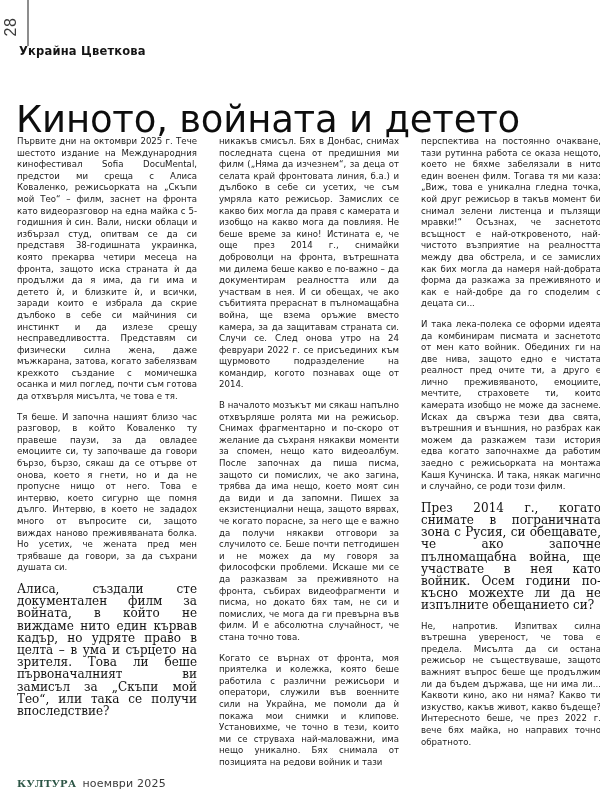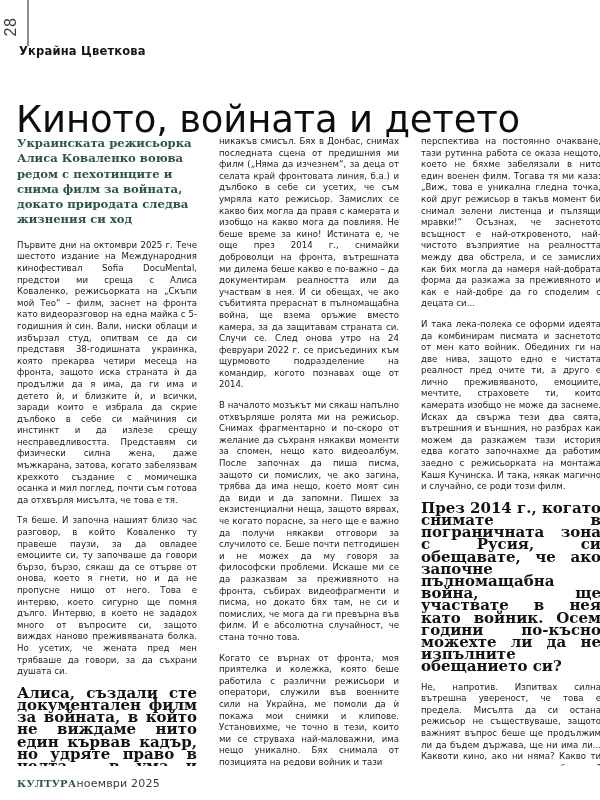--- a/index.html
+++ b/index.html
@@ -112,34 +112,35 @@
     line-height: 15.3px;
     font-weight: 700;
     color: #2d5646;
     text-align: left;
   }
 
   
   .question {
     margin: 0 0 9px 0;
     font-family: "DejaVu Serif", serif;
-    font-size: 15px;
+    font-size: 12px;
     line-height: 12.2px;
-    font-weight: 700;
+    font-weight: 400;
     color: #121212;
     text-align: justify;
   }
 
   
   .footer {
     position: absolute;
     left: 17px;
     bottom: 10px;
     display: flex;
     align-items: baseline;
+    gap: 6px;
   }
   .footer-brand {
     font-family: "DejaVu Serif", serif;
     font-size: 10px;
     font-weight: 700;
     color: #2d5646;
     letter-spacing: 0.3px;
   }
   .footer-date {
     font-family: "DejaVu Sans", sans-serif;
@@ -155,21 +156,20 @@
   <div class="page-number">28</div>
   <div class="page-rule"></div>
 </div>
 
 <div class="byline">Украйна Цветкова</div>
 
 <h1 class="headline">Киното, войната и детето</h1>
 
 <div class="columns">
   <div class="col col-1">
-    <p class="standfirst">Украинската режисьорка Алиса Коваленко воюва редом с пехотинците и снима филм за войната, докато природата следва жизнения си ход</p>
     <p class="para">Първите дни на октомври 2025 г. Тече шестото издание на Международния кинофестивал Sofia DocuMental, предстои ми среща с Алиса Коваленко, режисьорката на „Скъпи мой Тео“ – филм, заснет на фронта като видеоразговор на една майка с 5-годишния ѝ син. Вали, ниски облаци и избързал студ, опитвам се да си представя 38-годишната украинка, която прекарва четири месеца на фронта, защото иска страната ѝ да продължи да я има, да ги има и детето ѝ, и близките ѝ, и всички, заради които е избрала да скрие дълбоко в себе си майчиния си инстинкт и да излезе срещу несправедливостта. Представям си физически силна жена, даже мъжкарана, затова, когато забелязвам крехкото създание с момичешка осанка и мил поглед, почти съм готова да отхвърля мисълта, че това е тя.</p>
     <p class="para">Тя беше. И започна нашият близо час разговор, в който Коваленко ту правеше паузи, за да овладее емоциите си, ту започваше да говори бързо, бързо, сякаш да се отърве от онова, което я гнети, но и да не пропусне нищо от него. Това е интервю, което сигурно ще помня дълго. Интервю, в което не зададох много от въпросите си, защото виждах наново преживяваната болка. Но усетих, че жената пред мен трябваше да говори, за да съхрани душата си.</p>
     <p class="question">Алиса, създали сте документален филм за войната, в който не виждаме нито един кървав кадър, но удряте право в целта – в ума и сърцето на зрителя. Това ли беше първоначалният ви замисъл за „Скъпи мой Тео“, или така се получи впоследствие?</p>
 
   </div>
 
   <div class="col col-2">
     <p class="para">никакъв смисъл. Бях в Донбас, снимах последната сцена от предишния ми филм („Няма да изчезнем“, за деца от селата край фронтовата линия, б.а.) и дълбоко в себе си усетих, че съм умряла като режисьор. Замислих се какво бих могла да правя с камерата и изобщо на какво мога да повлияя. Не беше време за кино! Истината е, че още през 2014 г., снимайки доброволци на фронта, вътрешната ми дилема беше какво е по-важно – да документирам реалността или да участвам в нея. И си обещах, че ако събитията прераснат в пълномащабна война, ще взема оръжие вместо камера, за да защитавам страната си. Случи се. След онова утро на 24 февруари 2022 г. се присъединих към щурмовото подразделение на командир, когото познавах още от 2014.</p>
     <p class="para">В началото мозъкът ми сякаш напълно отхвърляше ролята ми на режисьор. Снимах фрагментарно и по-скоро от желание да съхраня някакви моменти за спомен, нещо като видеоалбум. После започнах да пиша писма, защото си помислих, че ако загина, трябва да има нещо, което моят син да види и да запомни. Пишех за екзистенциални неща, защото вярвах, че когато порасне, за него ще е важно да получи някакви отговори за случилото се. Беше почти петгодишен и не можех да му говоря за философски проблеми. Искаше ми се да разказвам за преживяното на фронта, събирах видеофрагменти и писма, но докато бях там, не си и помислих, че мога да ги превърна във филм. И е абсолютна случайност, че стана точно това.</p>
     <p class="para">Когато се върнах от фронта, моя приятелка и колежка, която беше работила с различни режисьори и оператори, служили във военните сили на Украйна, ме помоли да ѝ покажа мои снимки и клипове. Установихме, че точно в тези, които ми се струваха най-маловажни, има нещо уникално. Бях снимала от позицията на редови войник и тази</p>

